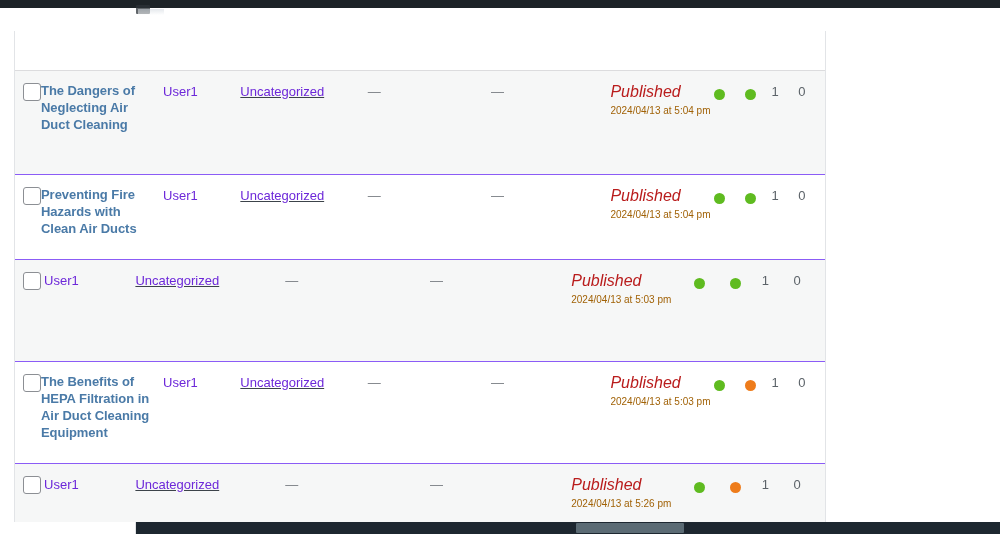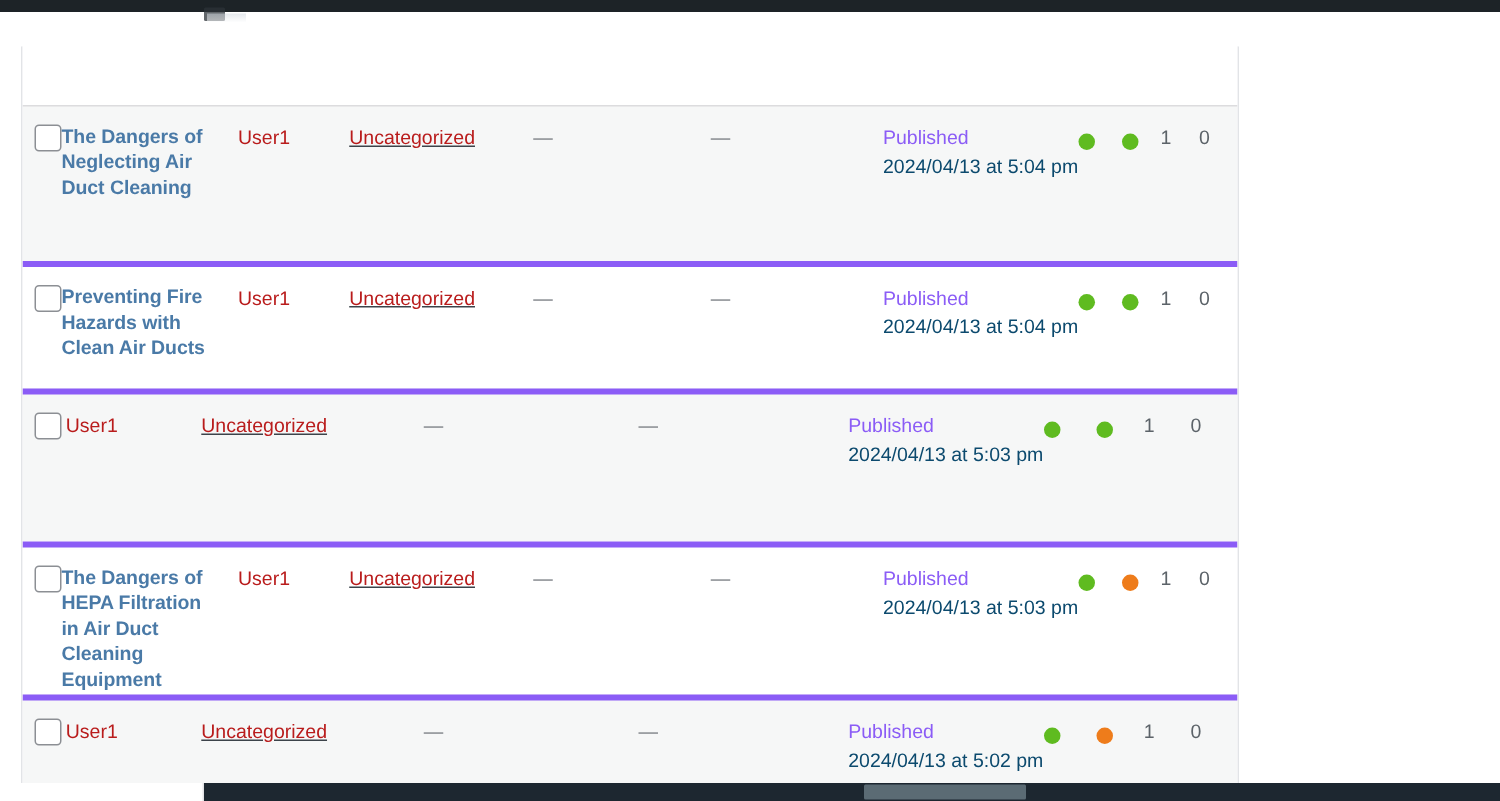--- a/index.html
+++ b/index.html
@@ -97,21 +97,21 @@
 
   .table {
     display: block;
     width: 100%;
   }
 
   .row {
     display: flex;
     align-items: flex-start;
     box-sizing: border-box;
-    border-top: 4px solid #8b5cf6;
+    border-top: 1px solid #8b5cf6;
     padding: 0;
     position: relative;
   }
   .row.striped { background: #f6f7f7; }
   .row.plain   { background: #ffffff; }
   .row.first   { border-top: 1px solid #dcdcde; }
 
   
   .col {
     box-sizing: border-box;
@@ -148,40 +148,41 @@
     color: #4a7aa7;
     font-weight: bold;
     font-size: 13px;
     line-height: 17px;
     text-decoration: none;
     display: block;
     letter-spacing: -0.05px;
   }
 
   .muted-link {
-    color: #b91c1c;
+    color: #6d28d9;
     font-size: 13px;
     text-decoration: none;
   }
 
   .dash {
     color: #787c82;
     font-size: 13px;
   }
 
   .date-status {
-    color: #8b5cf6;
-    font-size: 13px;
+    color: #b91c1c;
+    font-size: 16px;
     line-height: 19px;
     display: block;
     white-space: nowrap;
+    font-style: italic;
   }
   .date-stamp {
-    color: #0c4a6e;
-    font-size: 13px;
+    color: #a16207;
+    font-size: 10px;
     line-height: 19px;
     display: block;
     white-space: nowrap;
   }
 
   .dot {
     display: inline-block;
     width: 11px;
     height: 11px;
     border-radius: 50%;
@@ -277,21 +278,21 @@
           <div class="col col-dot"><span class="dot dot-green"></span></div>
           <div class="col col-dot2"><span class="dot dot-green"></span></div>
           <div class="col col-num"><span class="count">1</span></div>
           <div class="col col-num2"><span class="count">0</span></div>
         </div>
         <div class="row plain h4">
           <div class="col col-cb">
             <span class="cb"></span>
           </div>
           <div class="col col-title">
-            <a class="title-link" href="#">The Dangers of HEPA Filtration in Air Duct Cleaning Equipment</a>
+            <a class="title-link" href="#">The Benefits of HEPA Filtration in Air Duct Cleaning Equipment</a>
           </div>
           <div class="col col-author"><a class="muted-link" href="#">User1</a></div>
           <div class="col col-cats"><a class="muted-link" href="#">Uncategorized</a></div>
           <div class="col col-tags"><span class="dash">—</span></div>
           <div class="col col-seo"><span class="dash">—</span></div>
           <div class="col col-date">
             <span class="date-status">Published</span>
             <span class="date-stamp">2024/04/13 at 5:03 pm</span>
           </div>
           <div class="col col-dot"><span class="dot dot-green"></span></div>
@@ -302,21 +303,21 @@
         <div class="row striped h5">
           <div class="col col-cb">
             <span class="cb"></span>
           </div>
           <div class="col col-author"><a class="muted-link" href="#">User1</a></div>
           <div class="col col-cats"><a class="muted-link" href="#">Uncategorized</a></div>
           <div class="col col-tags"><span class="dash">—</span></div>
           <div class="col col-seo"><span class="dash">—</span></div>
           <div class="col col-date">
             <span class="date-status">Published</span>
-            <span class="date-stamp">2024/04/13 at 5:02 pm</span>
+            <span class="date-stamp">2024/04/13 at 5:26 pm</span>
           </div>
           <div class="col col-dot"><span class="dot dot-green"></span></div>
           <div class="col col-dot2"><span class="dot dot-orange"></span></div>
           <div class="col col-num"><span class="count">1</span></div>
           <div class="col col-num2"><span class="count">0</span></div>
         </div>
       </div>
   </div>
 
   <div class="bottom-left-white"></div>

